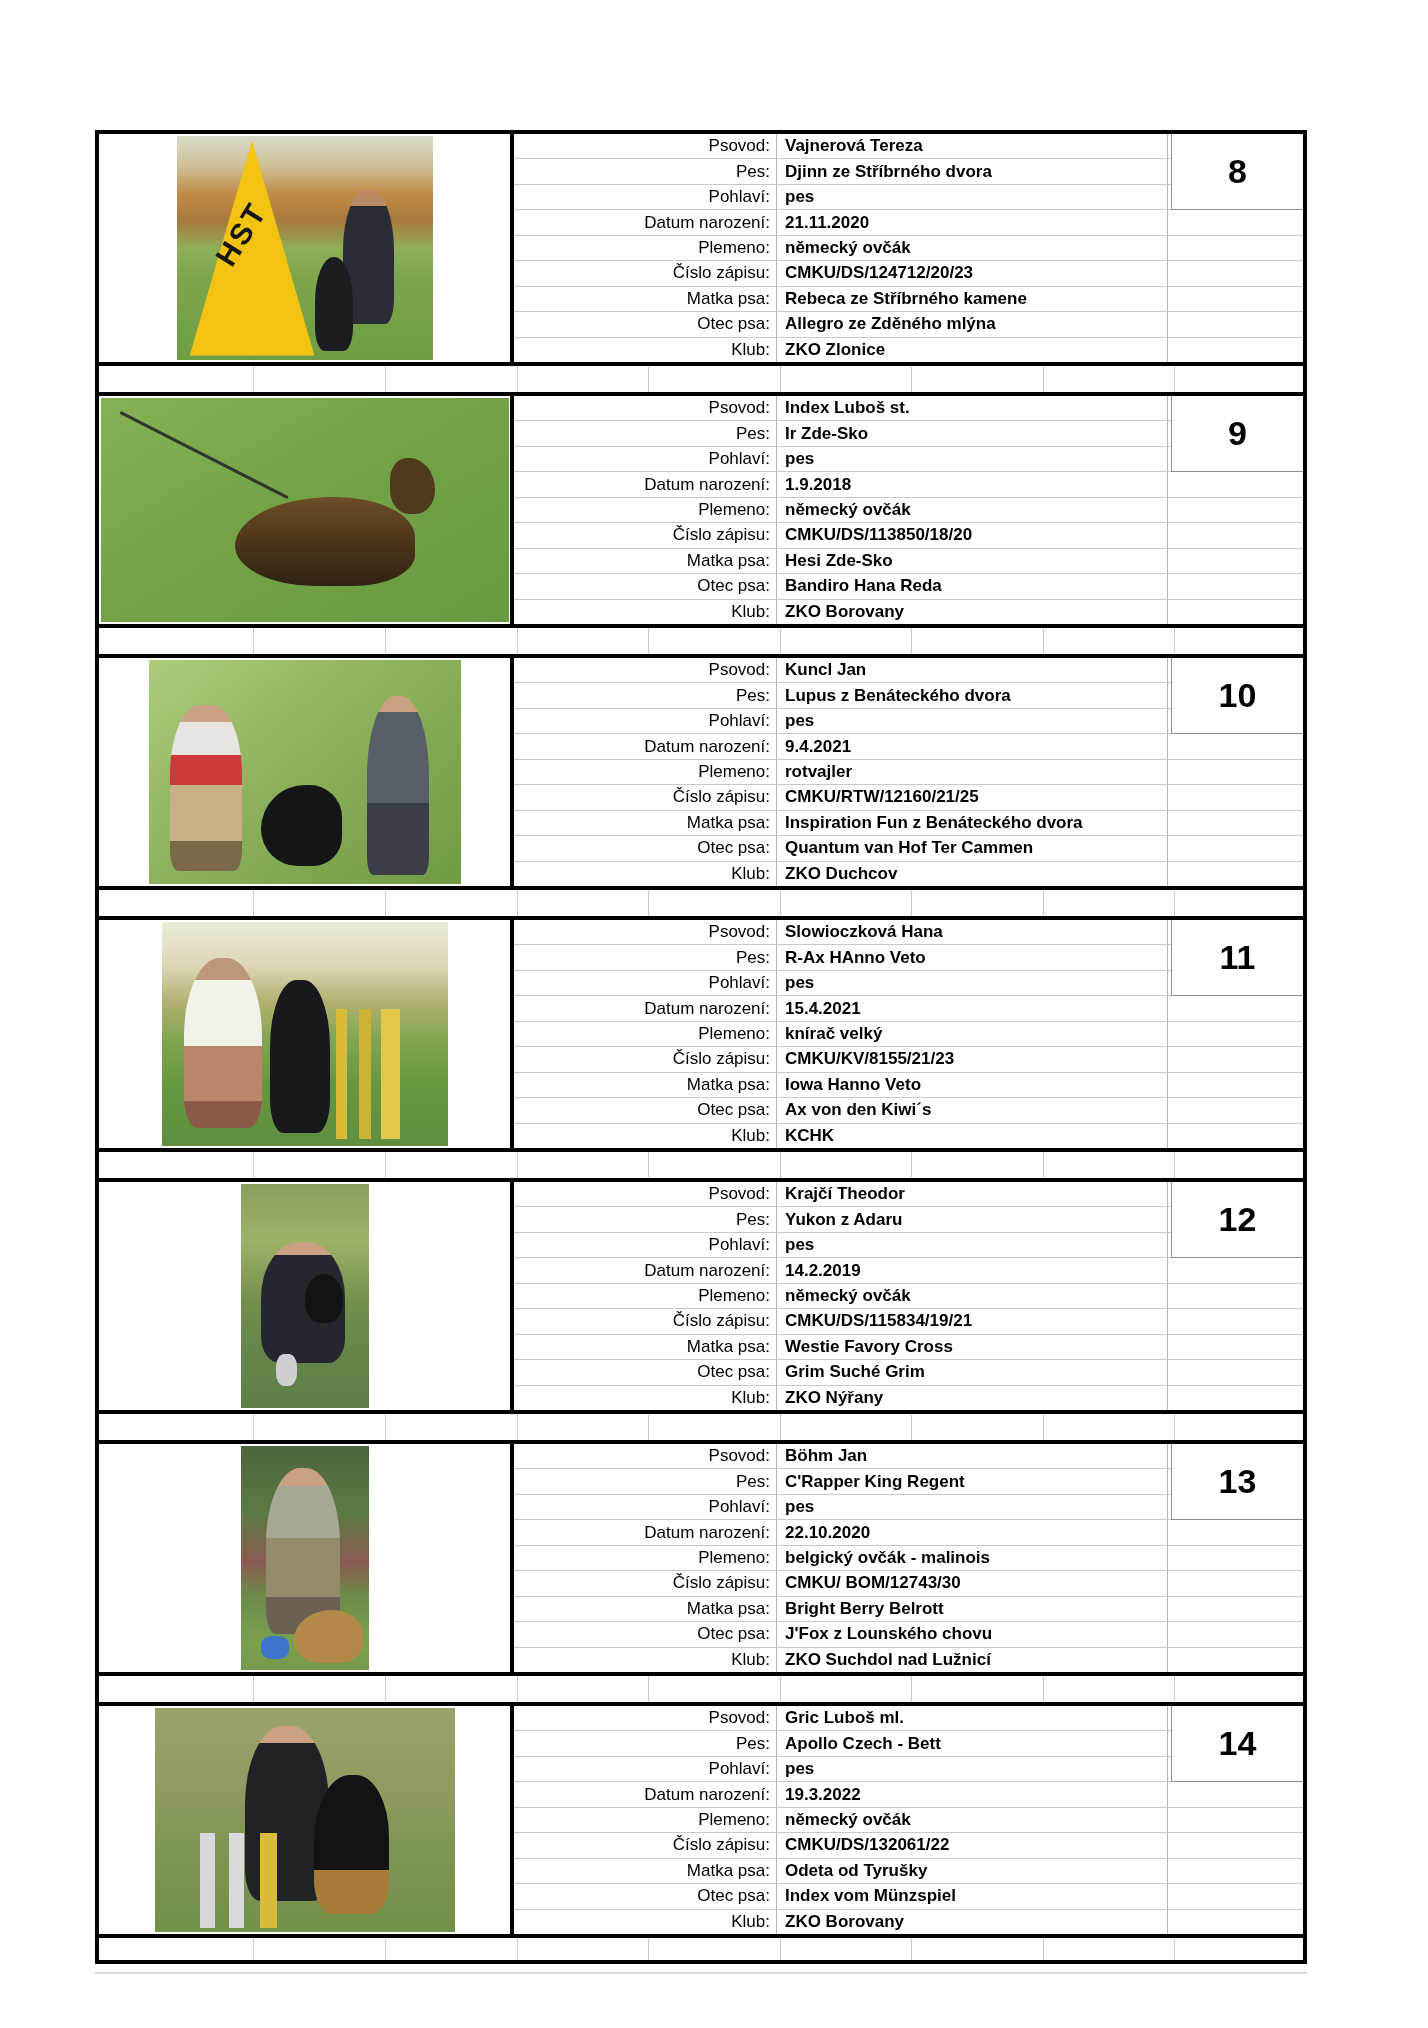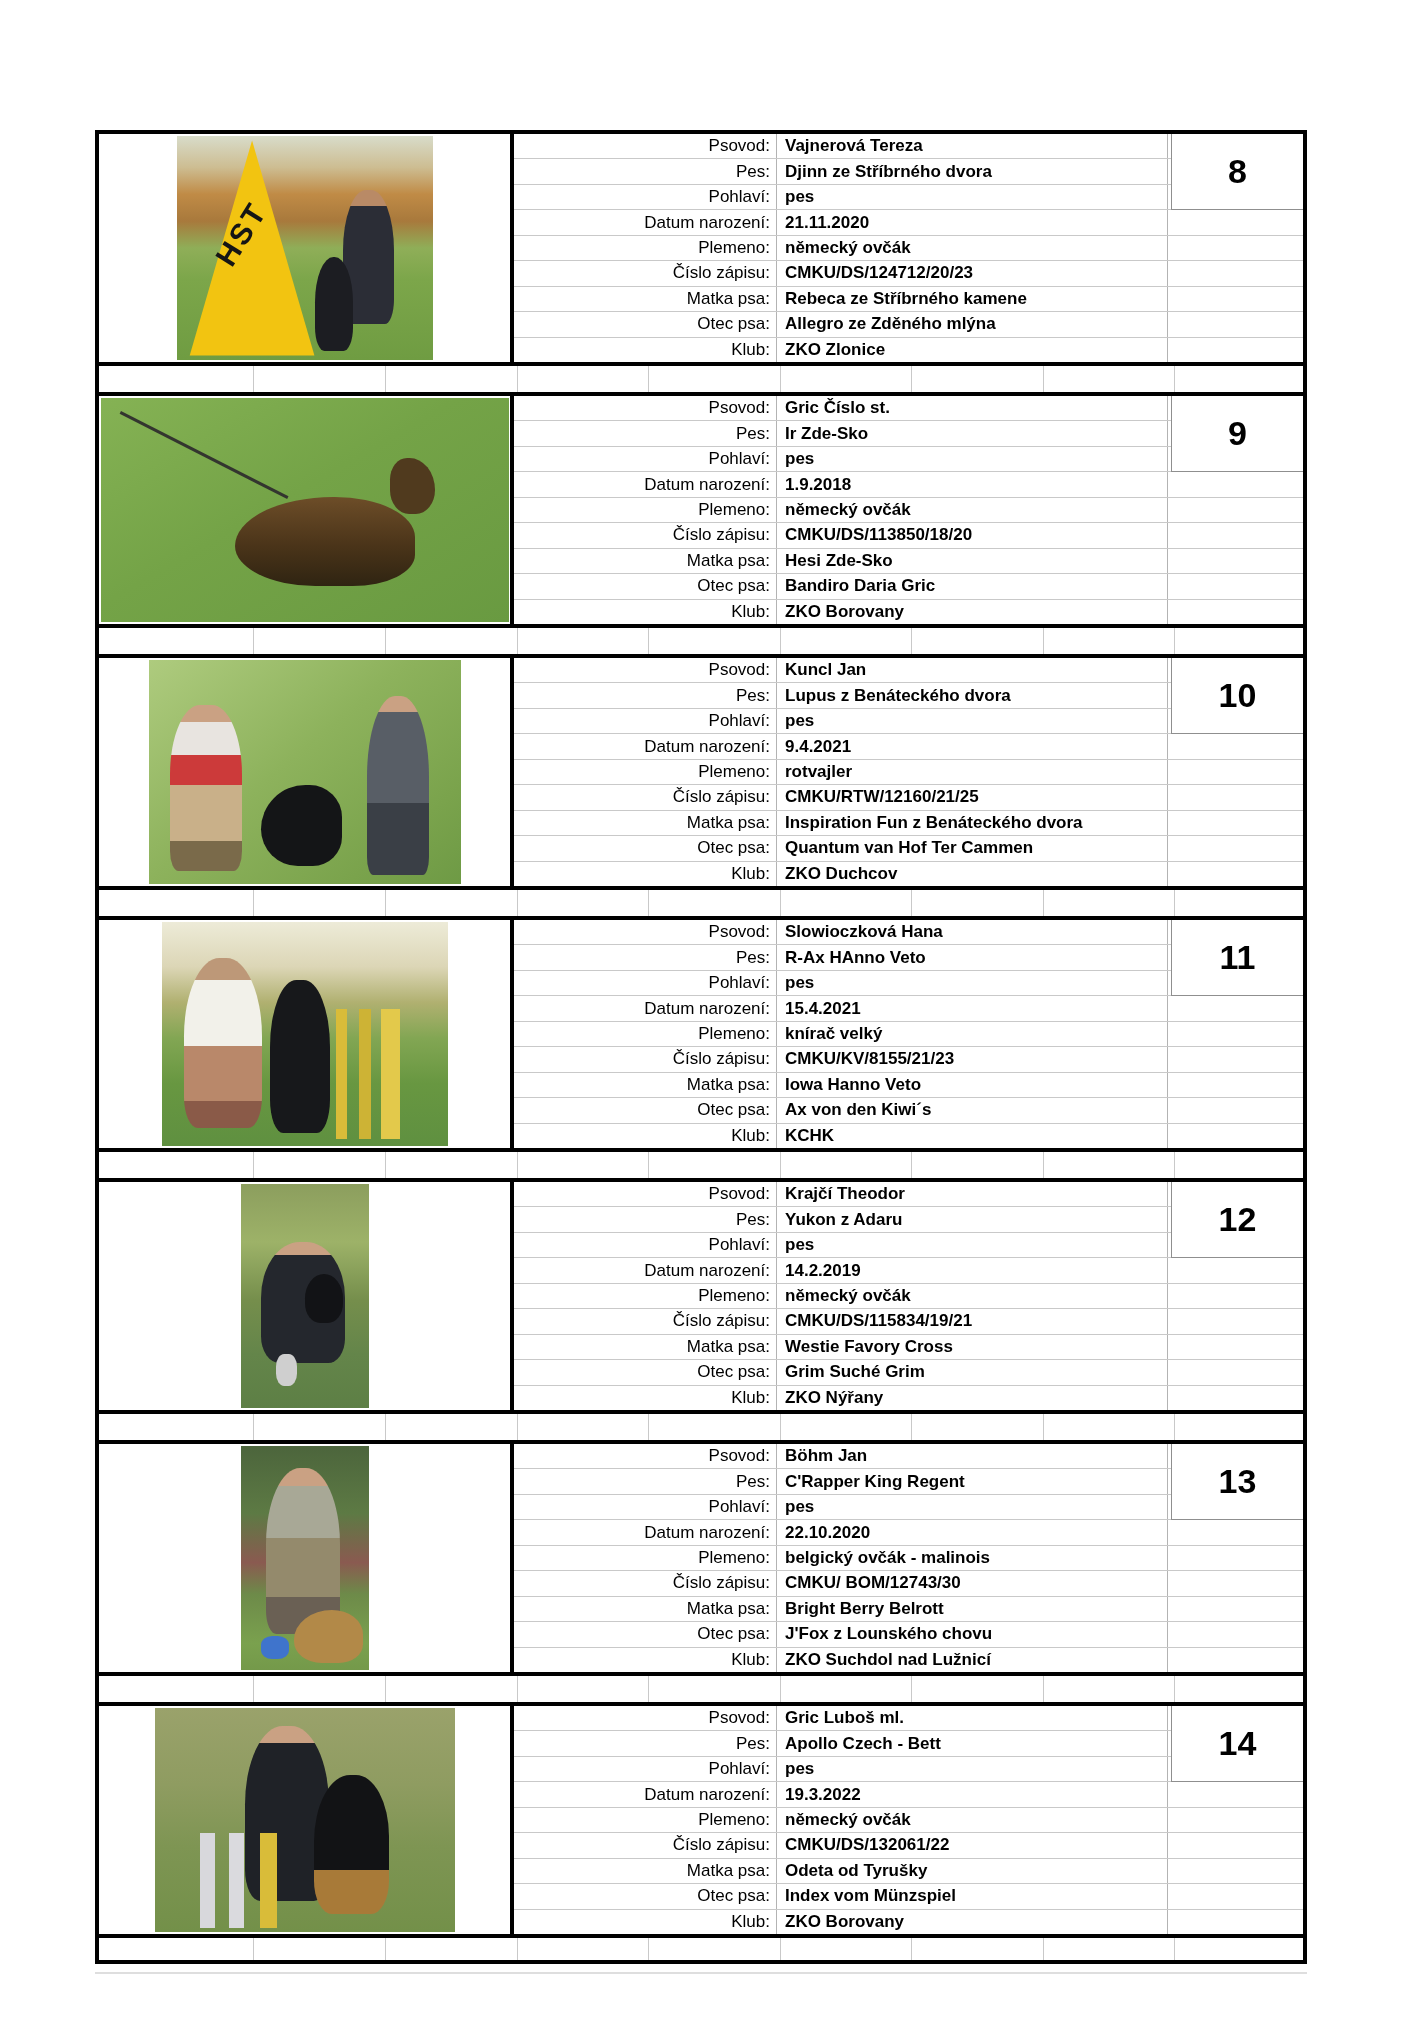--- a/index.html
+++ b/index.html
@@ -261,21 +261,21 @@
         <i class="a1"></i>
         <i class="a2"></i>
         <i class="a3"></i>
 
       </div>
     </div>
     <div class="fields">
       <div class="number-overlay">9</div>
     <div class="field-row">
             <div class="field-label">Psovod:</div>
-            <div class="field-value">Gric Číslo st.</div>
+            <div class="field-value">Index Luboš st.</div>
             <div class="num-region"></div>
           </div>
           <div class="field-row">
             <div class="field-label">Pes:</div>
             <div class="field-value">Ir Zde-Sko</div>
             <div class="num-region"></div>
           </div>
           <div class="field-row">
             <div class="field-label">Pohlaví:</div>
             <div class="field-value">pes</div>
@@ -296,21 +296,21 @@
             <div class="field-value">CMKU/DS/113850/18/20</div>
             <div class="num-region"></div>
           </div>
           <div class="field-row">
             <div class="field-label">Matka psa:</div>
             <div class="field-value">Hesi Zde-Sko</div>
             <div class="num-region"></div>
           </div>
           <div class="field-row">
             <div class="field-label">Otec psa:</div>
-            <div class="field-value">Bandiro Daria Gric</div>
+            <div class="field-value">Bandiro Hana Reda</div>
             <div class="num-region"></div>
           </div>
           <div class="field-row">
             <div class="field-label">Klub:</div>
             <div class="field-value">ZKO Borovany</div>
             <div class="num-region"></div>
           </div>
         </div>
   </section>
 <div class="spacer-row">

